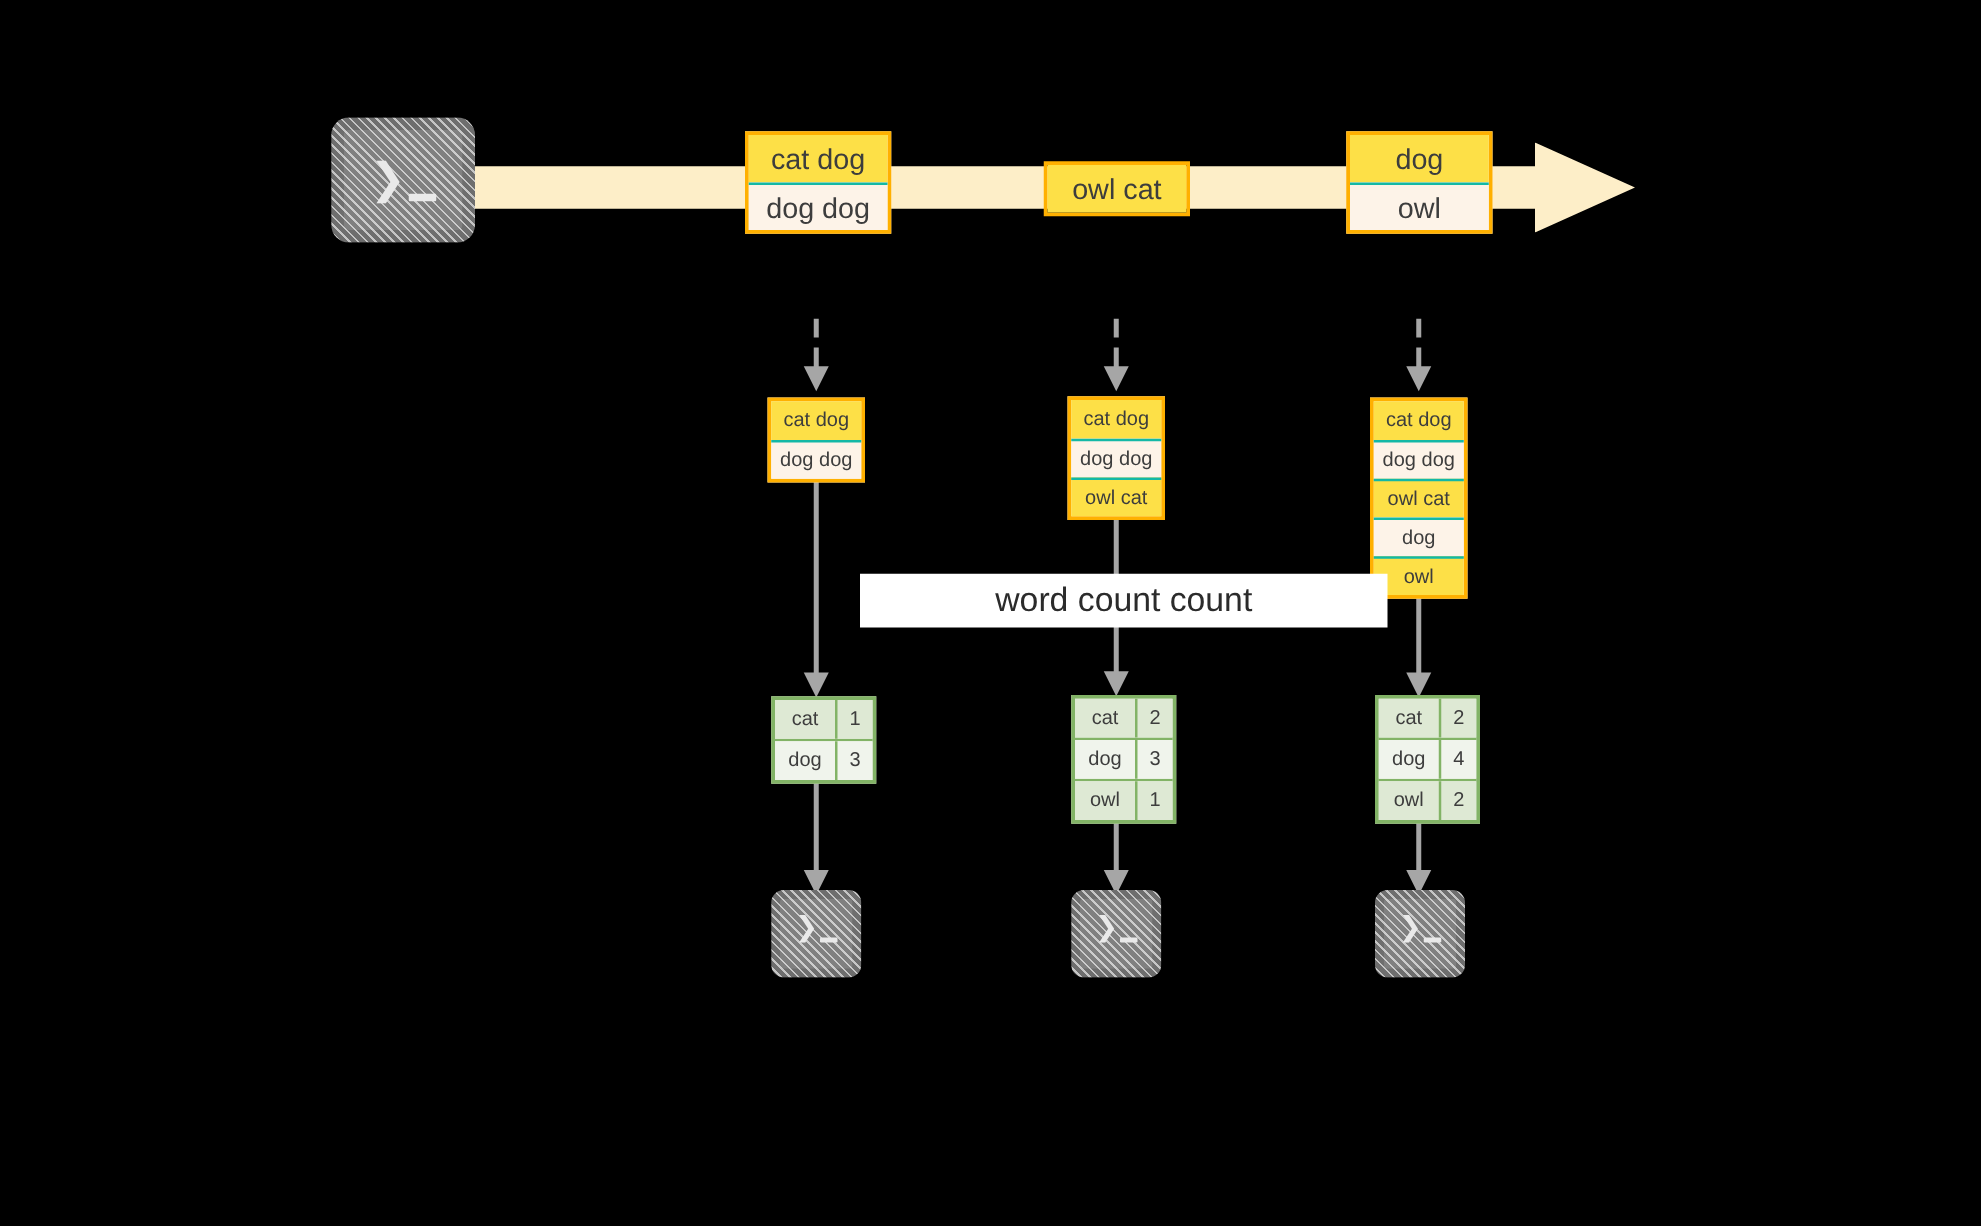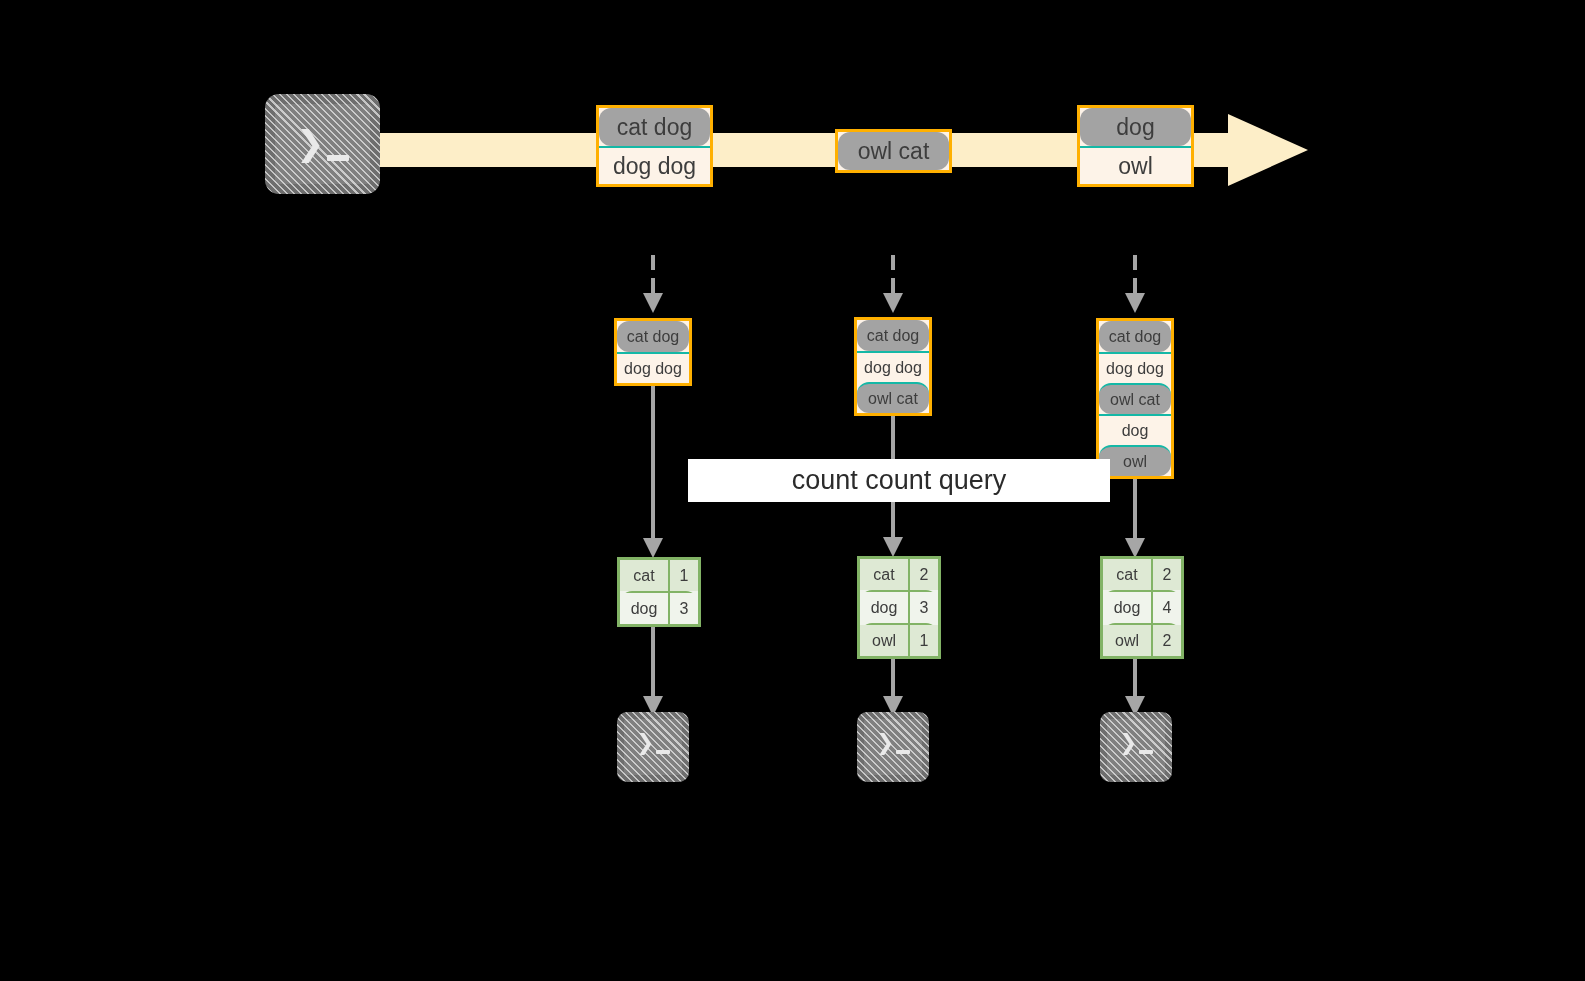--- a/index.html
+++ b/index.html
@@ -85,41 +85,41 @@
   }
   .msg-cell {
     box-sizing: border-box;
     display: flex;
     align-items: center;
     justify-content: center;
     color: #3d3d3d;
     background: #FDF3E8;
     white-space: nowrap;
   }
-  .msg-cell.shade { background: #a3a3a3; border-radius: 12px; }
+  .msg-cell.shade { background: #fde047; }
   .msg-cell + .msg-cell { border-top: 2px solid #14b8a6; }
 
   
   .msg-group.top { width: 117px; }
   .msg-group.top .msg-cell { height: 38px; font-size: 23px; }
 
   
   .msg-group.mid { width: 78px; }
   .msg-group.mid .msg-cell { height: 31px; font-size: 16px; }
 
   
   .result-table {
     position: absolute;
     box-sizing: border-box;
     border: 3px solid #82B366;
     background: #F0F4EC;
     border-collapse: collapse;
     z-index: 4;
   }
-  .res-row { display: flex; border-radius: 12px; }
+  .res-row { display: flex; }
   .res-row + .res-row { border-top: 2px solid #82B366; }
   .res-cell {
     box-sizing: border-box;
     height: 31px;
     display: flex;
     align-items: center;
     justify-content: center;
     font-size: 16px;
     color: #3d3d3d;
     background: #F0F4EC;
@@ -298,15 +298,15 @@
   <svg class="conn" style="left:1122px; top:652px;" width="26" height="66" viewBox="0 0 26 66">
     <line x1="13" y1="0" x2="13" y2="48" stroke="#A6A6A6" stroke-width="4"></line>
     <path d="M 13 64 L 3 44 L 23 44 Z" fill="#A6A6A6"></path>
   </svg>
 
   <div class="terminal small" style="left:1100px; top:712px;">
     <span class="chevron">❯</span>
     <span class="uscore"></span>
   </div>
 
-  <div class="query-label">count count query</div>
+  <div class="query-label">word count count</div>
 
 </div>
 
 </body></html>

